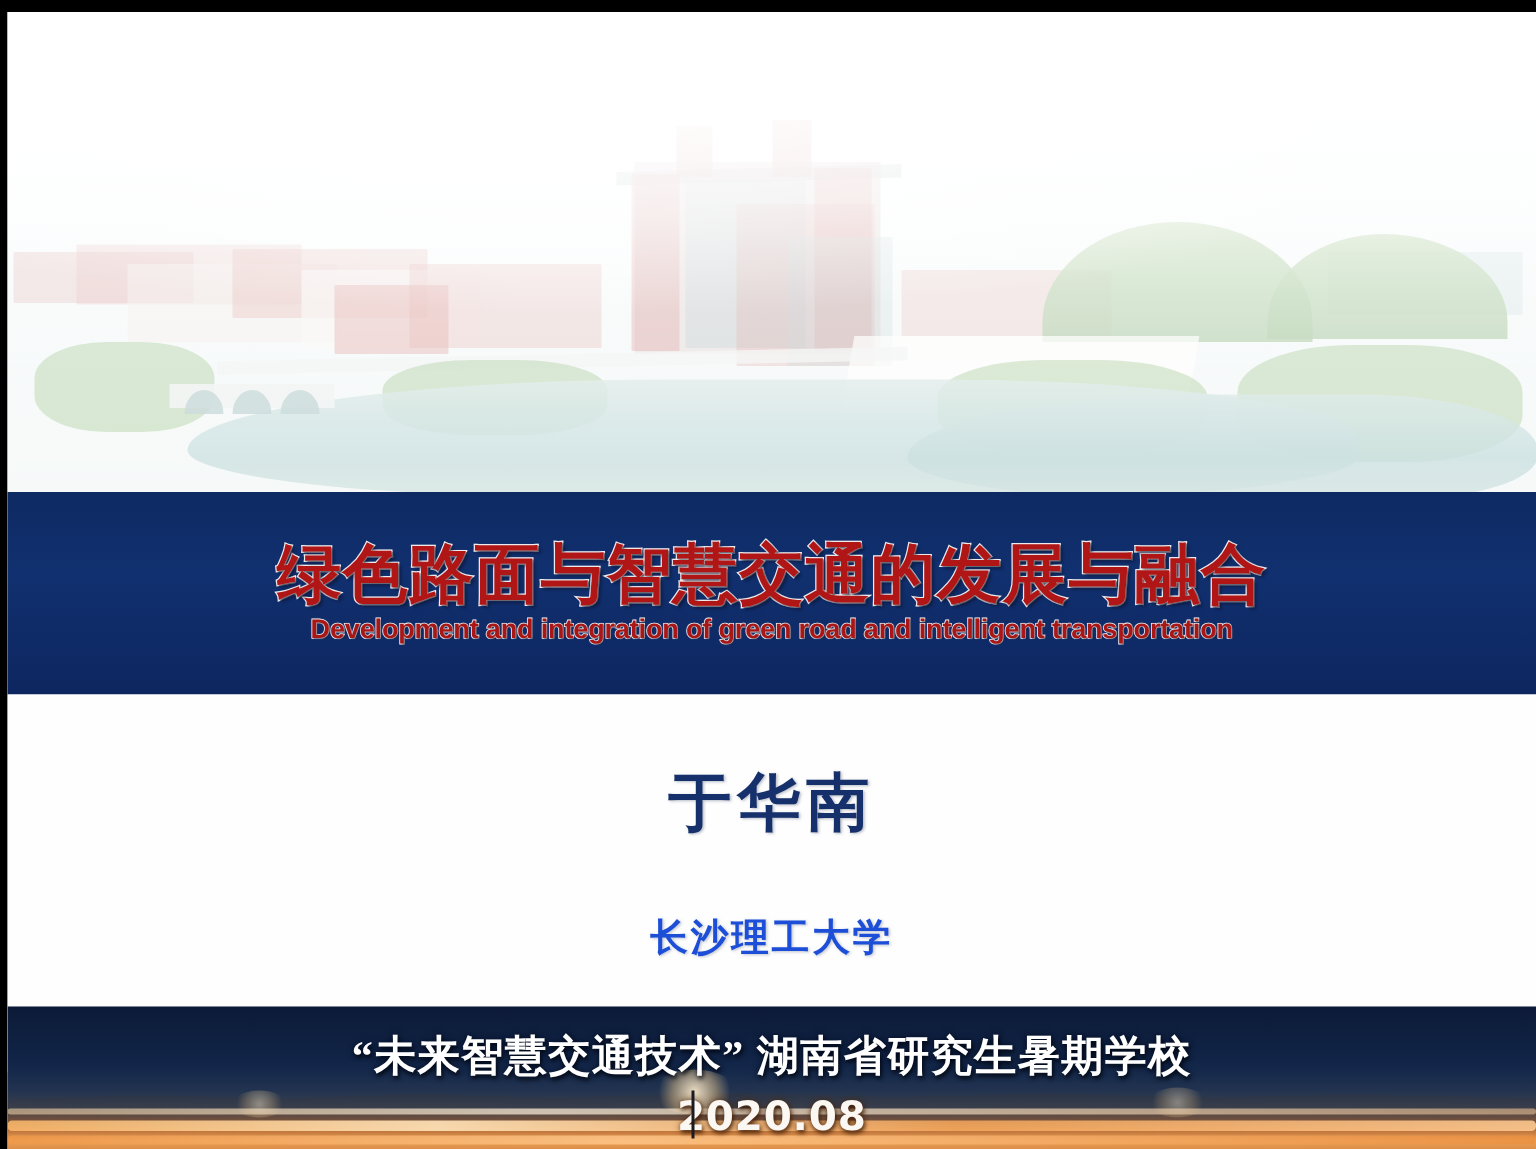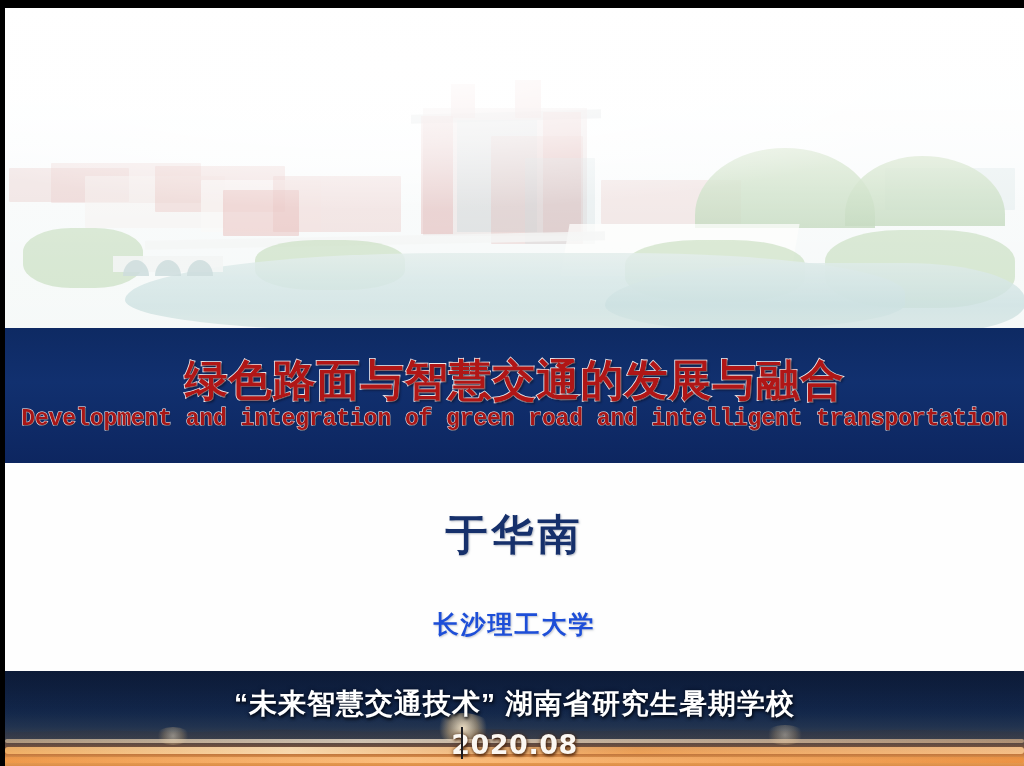--- a/index.html
+++ b/index.html
@@ -168,22 +168,22 @@
     paint-order: stroke fill;
     text-shadow:
       0 0 1px #e9e3e6,
       1px 1px 0 rgba(20,20,40,.55),
       2px 2px 2px rgba(10,10,30,.45);
     line-height: 1.05;
     margin: 0 0 4px 0;
     white-space: nowrap;
   }
   .title-en {
-    font-family: Liberation Mono, monospace;
-    font-size: 23px;
+    font-family: Liberation Sans, sans-serif;
+    font-size: 18px;
     font-weight: bold;
     letter-spacing: -0.1px;
     color: #a81616;
     -webkit-text-stroke: 1.1px #efeaec;
     paint-order: stroke fill;
     text-shadow:
       0 0 1px #e7e1e4,
       1px 1px 0 rgba(20,20,40,.5);
     line-height: 1.1;
     margin: 0;
@@ -243,21 +243,21 @@
     border-radius: 3px;
   }
   .bottom-overlay {
     position: absolute; left: 0; top: 0; width: 100%; height: 100%;
     background: linear-gradient(180deg, rgba(10,22,46,.25) 0%, rgba(10,22,46,.05) 45%, rgba(255,170,90,.12) 100%);
   }
   .event-line {
     position: absolute;
     left: 0; top: 14px; width: 100%;
     text-align: center;
-    font-family: Liberation Sans, sans-serif;
+    font-family: Liberation Serif, serif;
     font-size: 28px;
     font-weight: bold;
     color: #ffffff;
     letter-spacing: 1px;
     text-shadow: 0 0 4px rgba(0,10,30,.85), 1px 2px 3px rgba(0,0,0,.7);
     white-space: nowrap;
   }
   .date-line {
     position: absolute;
     left: 0; top: 58px; width: 100%;

